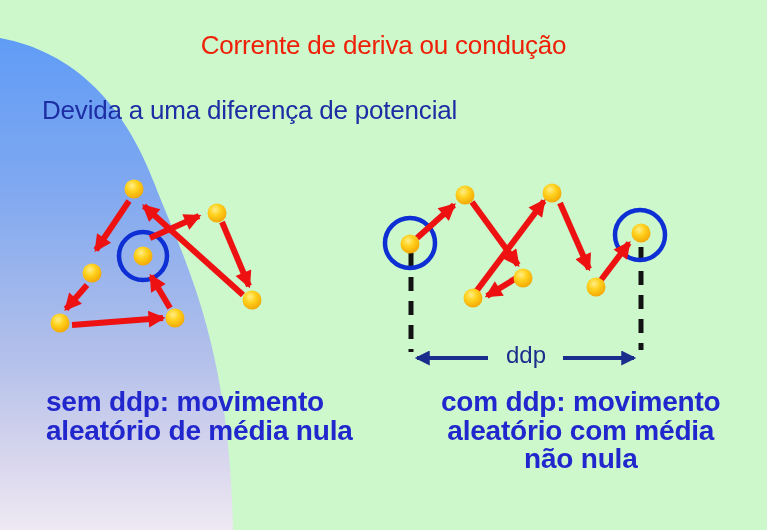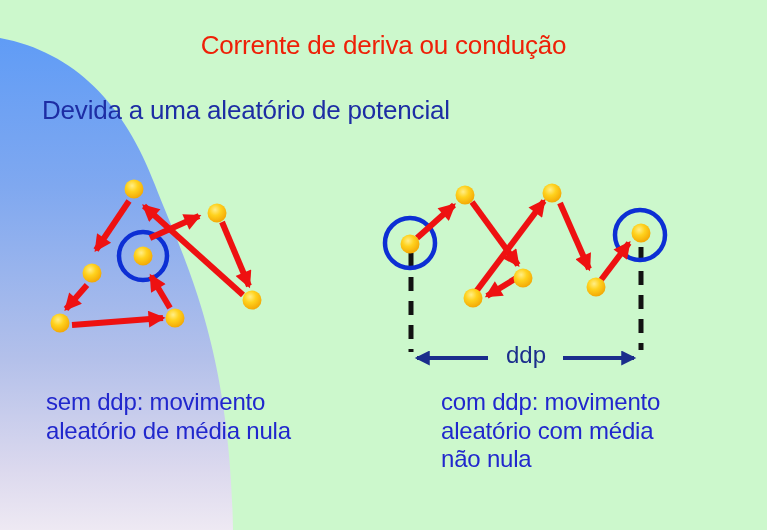--- a/index.html
+++ b/index.html
@@ -5,23 +5,23 @@
   html,body{margin:0;padding:0;}
   body{
     width:767px;height:530px;position:relative;overflow:hidden;
     background:#ccf8cc;
     font-family:"Liberation Sans", sans-serif;
   }
   #bg-layer{position:absolute;left:0;top:0;width:767px;height:530px;}
   .txt{position:absolute;white-space:pre-line;}
   #slide-title{left:0;top:30px;width:767px;text-align:center;font-size:26px;letter-spacing:-0.2px;}
   #slide-subtitle{left:42px;top:95px;font-size:26px;letter-spacing:-0.2px;}
-  .caption{font-size:24px;line-height:28.5px;letter-spacing:-0.2px;}
+  .caption{font-size:28px;line-height:28.5px;letter-spacing:-0.2px;font-weight:bold;}
   #caption-left{left:46px;top:388px;}
-  #caption-right{left:441px;top:388px;}
+  #caption-right{left:441px;top:388px;text-align:center;}
   #ddp-label{left:486px;top:341px;width:80px;text-align:center;font-size:24px;}
 </style>
 </head>
 <body>
 
 <svg id="bg-layer" viewBox="0 0 767 530" xmlns="http://www.w3.org/2000/svg">
   <defs>
     <linearGradient id="blobGrad" gradientUnits="userSpaceOnUse" x1="0" y1="38" x2="0" y2="530">
       <stop id="blobStop0" offset="0" stop-color="#609cf6"></stop>
       <stop id="blobStop1" offset="0.3" stop-color="#7fa8f0"></stop>
@@ -75,21 +75,21 @@
       <circle cx="473" cy="298" r="9.5" fill="url(#dotGrad)"></circle>
       <circle cx="596" cy="287" r="9.5" fill="url(#dotGrad)"></circle>
       <circle cx="641" cy="233" r="9.5" fill="url(#dotGrad)"></circle>
       <line x1="488" y1="358" x2="417" y2="358" stroke="#1b2d8c" stroke-width="4" marker-end="url(#navyHead)"></line>
       <line x1="563" y1="358" x2="634" y2="358" stroke="#1b2d8c" stroke-width="4" marker-end="url(#navyHead)"></line>
     </g>
 </svg>
 
 <div class="txt" id="slide-title" style="color: rgb(238, 32, 7);">Corrente de deriva ou condução</div>
 
-<div class="txt" id="slide-subtitle" style="color: rgb(29, 45, 164);">Devida a uma aleatório de potencial</div>
+<div class="txt" id="slide-subtitle" style="color: rgb(29, 45, 164);">Devida a uma diferença de potencial</div>
 
 <div class="txt caption" id="caption-left" style="color: rgb(33, 39, 205);">sem ddp: movimento
 aleatório de média nula</div>
 
 <div class="txt caption" id="caption-right" style="color: rgb(33, 39, 205);">com ddp: movimento
 aleatório com média
 não nula</div>
 
 <div class="txt" id="ddp-label" style="color: rgb(27, 45, 140);">ddp</div>
 

